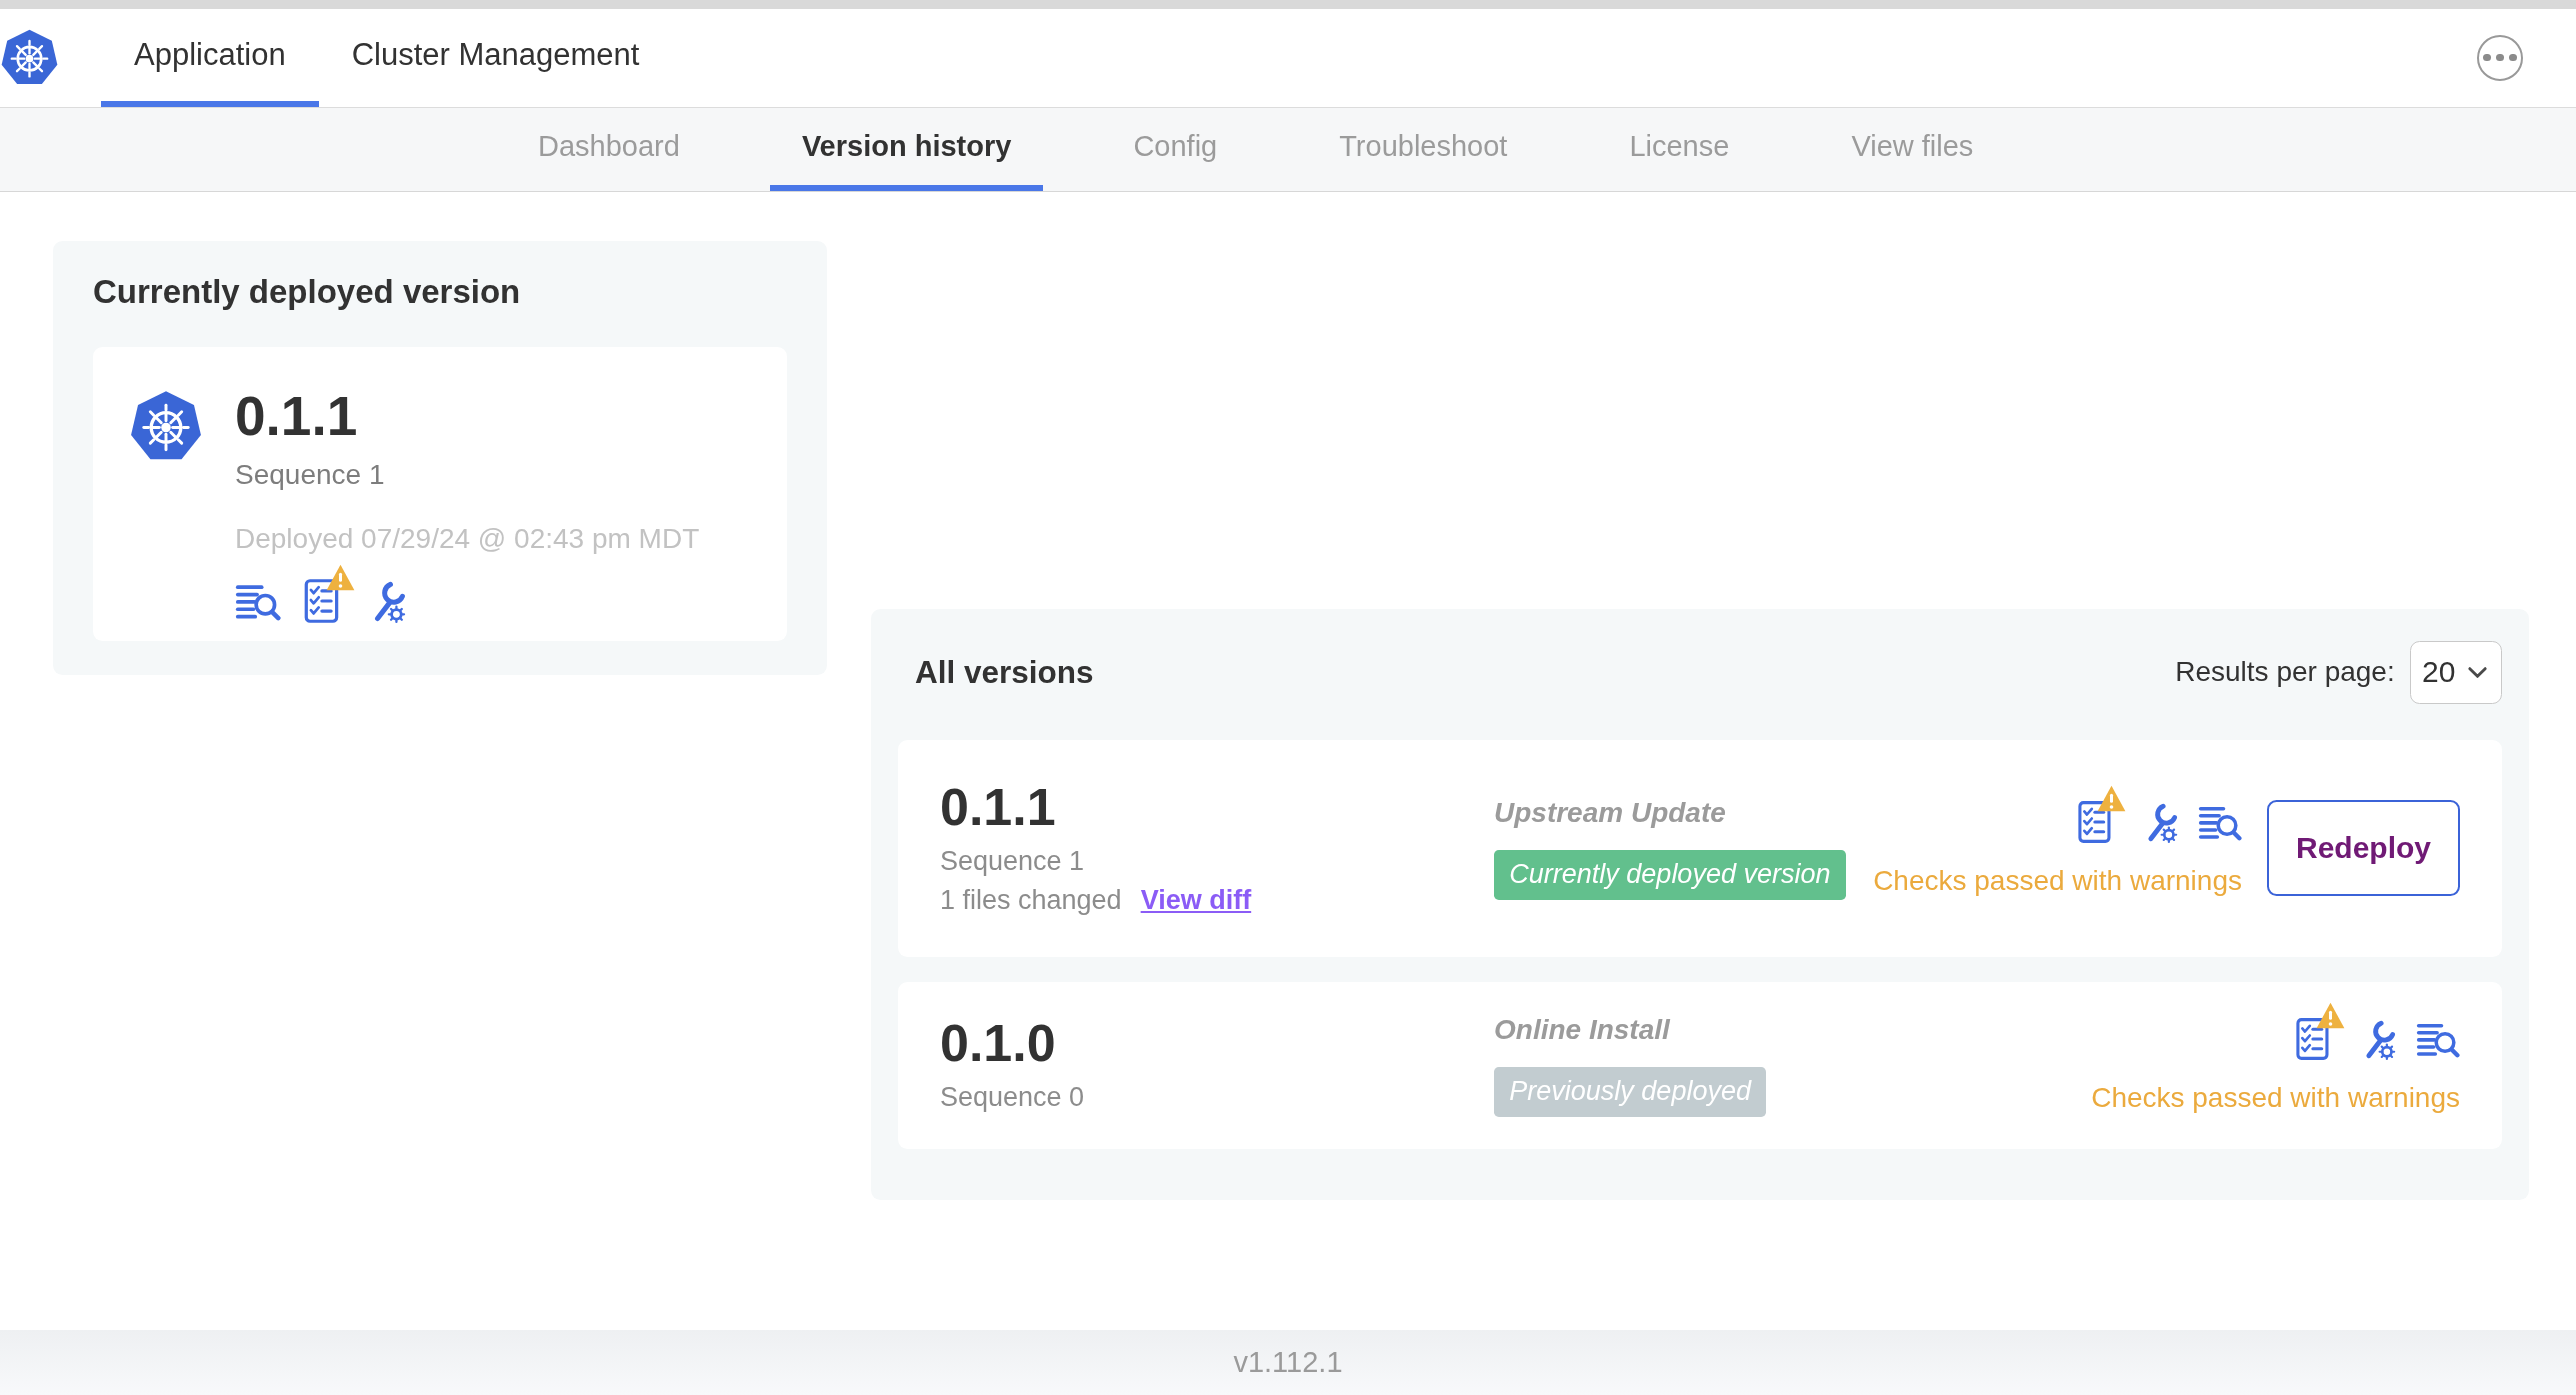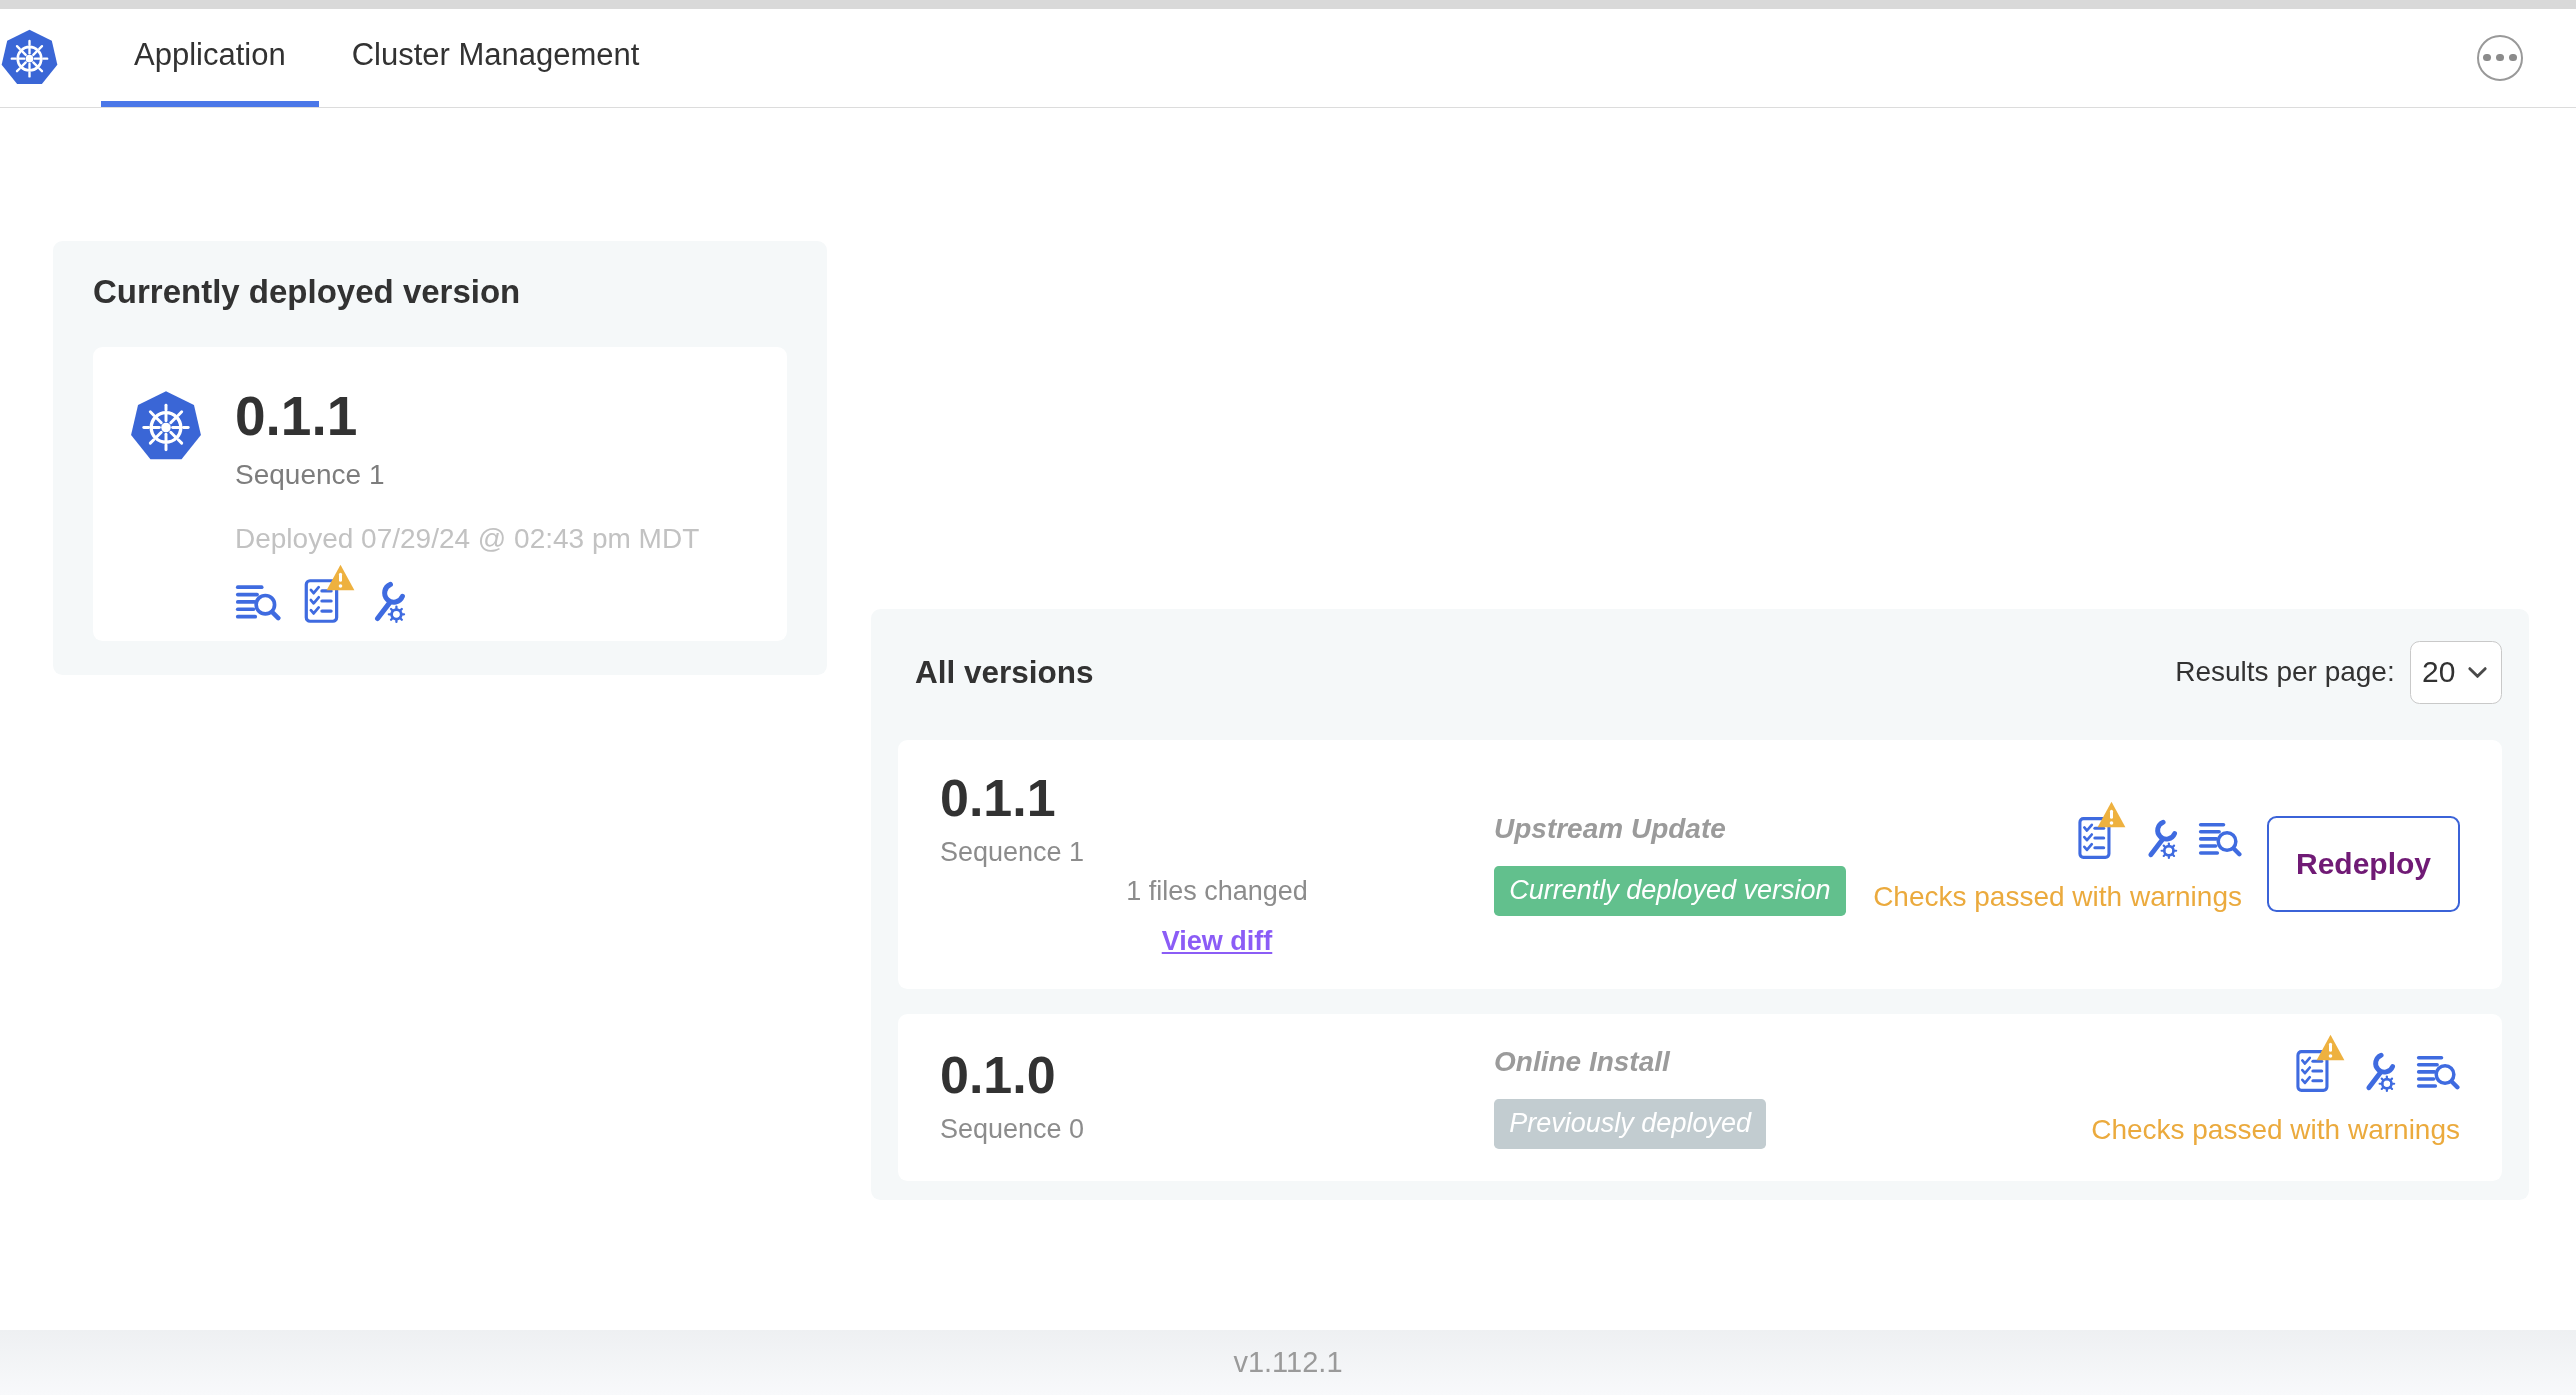--- a/index.html
+++ b/index.html
@@ -56,21 +56,21 @@
   .rpp-select { width:92px; height:63px; background:#fff; border:1.9px solid #c9c9c9; border-radius:9.5px; display:flex; align-items:center; justify-content:center; gap:9.5px; font-size:30px; color:#323232; cursor:pointer; }
   .rpp-select svg { width:25px; height:25px; }
 
   .vrows { margin-top:36px; display:flex; flex-direction:column; gap:25px; }
   .vrow { background:#fff; border-radius:9.5px; padding:32px 42px; display:flex; align-items:center; }
   .vrow.tall { min-height:217px; }
   .vrow.short { min-height:164px; }
   .v-left { width:554px; }
   .ver-md { font-size:52px; font-weight:700; color:#323232; line-height:1; }
   .v-seq { margin-top:13.4px; font-size:27px; color:#8c8c8c; }
-  .v-files { margin-top:7.6px; font-size:27px; color:#8c8c8c; display:flex; align-items:center; gap:19px;flex-direction:column; }
+  .v-files { margin-top:7.6px; font-size:27px; color:#8c8c8c; display:flex; align-items:center; gap:19px; }
   .view-diff { color:#8b5cf6; font-weight:700; text-decoration:underline; cursor:pointer; }
   .v-mid { flex:1;font-style:italic; }
   .v-source { font-size:28px; font-weight:700; color:#9b9b9b; }
   .badge { display:inline-block; margin-top:21px; padding:9.5px 15.3px; border-radius:4.8px; color:#fff; font-size:27px; }
   .badge.green { background:#62c08d; }
   .badge.gray { background:#c2ccd0; }
   .v-right { margin-left:auto; display:flex; align-items:center; gap:25px; }
   .v-status-col { display:flex; flex-direction:column; align-items:flex-end; }
   .row-icons { display:flex; gap:19px; align-items:center; }
   .row-icons .icon-wrap { width:44px; height:44px; }
@@ -170,20 +170,40 @@
         <span>Cluster Management</span>
       </div>
     </div>
     <div class="more-btn">
       <i></i>
         <i></i>
         <i></i>
     </div>
   </div>
 
+  <div class="subnav">
+    <div class="subnav-tab">
+        <span>Dashboard</span>
+      </div>
+    <div class="subnav-tab active">
+        <span>Version history</span>
+      </div>
+    <div class="subnav-tab">
+        <span>Config</span>
+      </div>
+    <div class="subnav-tab">
+        <span>Troubleshoot</span>
+      </div>
+    <div class="subnav-tab">
+        <span>License</span>
+      </div>
+    <div class="subnav-tab">
+        <span>View files</span>
+      </div>
+  </div>
 
   <div class="gray-card card-current">
     <div class="section-title">Currently deployed version</div>
     <div class="current-inner">
       <div class="k8s">
         <svg viewBox="0 0 100 100">
             <use href="#k8s-logo"></use>
           </svg>
       </div>
       <div>

